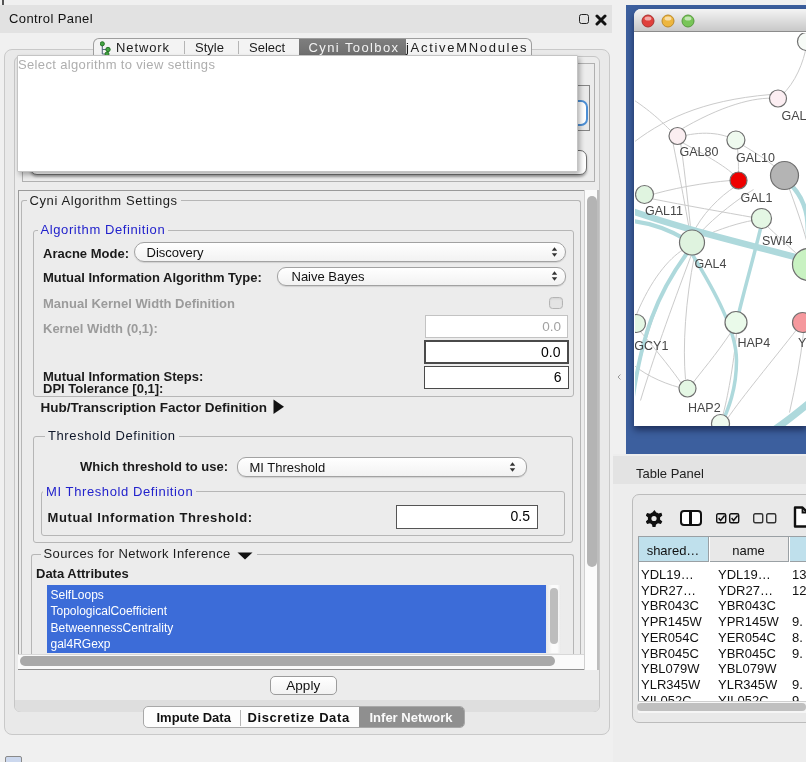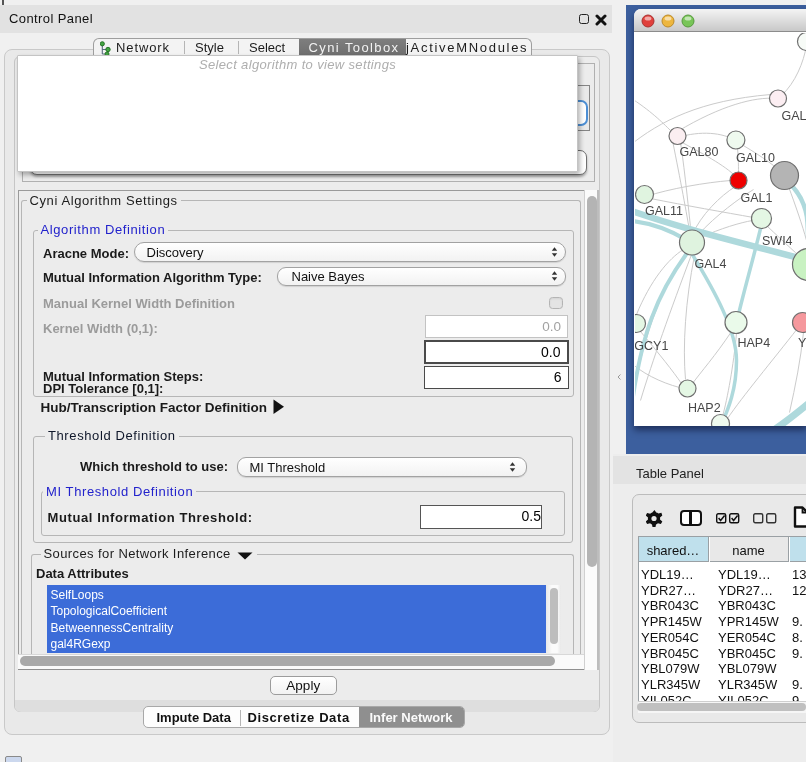--- a/index.html
+++ b/index.html
@@ -110,21 +110,21 @@
   <div style="position:absolute;left:12px;top:2px;">MI Threshold</div>
   <svg class="arrows" viewBox="0 0 9 12" style="right:10px;">
       <path d="M4.5 0 L8 4.5 L1 4.5 Z M4.5 12 L8 7.5 L1 7.5 Z" fill="#333"></path>
     </svg>
 </div>
 
 <div class="groupbox" style="left:40.5px;top:491px;width:524.5px;height:45px;"></div>
 <div class="grouptitle" style="left:43px;top:484.5px;color:#2222cc;">MI Threshold Definition</div>
 
 <div class="lbl abs" style="left:47.5px;top:510px;letter-spacing:0.6px;">Mutual Information Threshold:</div>
-<div class="field" style="left:420px;top:504.5px;width:122px;height:24.5px;border:1.5px solid #555;line-height:21px;">0.5</div>
+<div class="field" style="left:396px;top:504.5px;width:142px;height:24.5px;border:1.5px solid #555;line-height:21px;padding-right:7px;">0.5</div>
 
 <div class="groupbox" style="left:31px;top:553.5px;width:543px;height:114px;border-bottom:none;"></div>
 <div class="grouptitle" style="left:40.5px;top:547px;color:#1c1c1c;padding-right:26px;letter-spacing:0.4px;">Sources for Network Inference</div>
 <svg class="abs" style="left:236.5px;top:551.5px;" width="16" height="8" viewBox="0 0 16 8">
     <path d="M0.5 0.5 L15.5 0.5 L8 7.5 Z" fill="#111"></path>
   </svg>
 
 <div class="lbl abs" style="left:36px;top:566px;">Data Attributes</div>
 
 <div class="abs" style="left:46.5px;top:585px;width:500.5px;height:67.5px;background:#3c6cd8;color:#fff;font-size:12px;">
@@ -153,21 +153,21 @@
   <div style="position:absolute;left:215.5px;top:0;width:107px;height:22.5px;background:#8f8f8f;"></div>
   <div style="position:absolute;left:96px;top:3px;width:1px;height:16px;background:#b5b5b5;"></div>
   <div style="position:absolute;left:13px;top:3.5px;color:#111;">Impute Data</div>
   <div style="position:absolute;left:104px;top:3.5px;color:#111;letter-spacing:0.6px;">Discretize Data</div>
   <div style="position:absolute;left:226px;top:3.5px;color:#fbfbfb;">Infer Network</div>
 </div>
 
 <div class="abs" style="left:5px;top:756px;width:17px;height:10px;background:#ccd8ee;border:1.5px solid #8a8a8a;border-radius:2px;"></div>
 
 <div class="abs" style="left:17px;top:55px;width:561px;height:117px;background:#fff;border:1px solid #c4c4c4;box-shadow:2px 3px 5px rgba(0,0,0,0.3);border-radius:1px;">
-  <div style="position:absolute;left:0;top:0.5px;width:100%;text-align:center;font-size:13px;letter-spacing:0.35px;color:#aeaeae;font-style:italic;">Select algorithm to view settings</div>
+  <div style="position:absolute;left:0;top:0.5px;width:100%;text-align:left;font-size:13px;letter-spacing:0.35px;color:#aeaeae;">Select algorithm to view settings</div>
 </div>
 
 <div class="abs" style="left:625.5px;top:4.5px;width:180.5px;height:449px;background:#3c5f9e;"></div>
 
 <div class="abs" style="left:633.5px;top:8.5px;width:173px;height:417.5px;border-radius:7px 0 0 0;box-shadow:0 4px 7px rgba(0,0,25,0.5);background:#fff;"></div>
 <div class="abs" style="left:633.5px;top:8.5px;width:173px;height:23px;background:linear-gradient(#f4f4f4,#c8c8c8);border-bottom:1px solid #8c8c8c;border-radius:7px 0 0 0;"></div>
 
 <svg class="abs" style="left:641px;top:14px;" width="56" height="14" viewBox="0 0 56 14">
   <circle cx="7" cy="7" r="6" fill="#e0403c" stroke="#a83230" stroke-width="1"></circle>
   <circle cx="27" cy="7" r="6" fill="#edb63e" stroke="#bc8a28" stroke-width="1"></circle>

